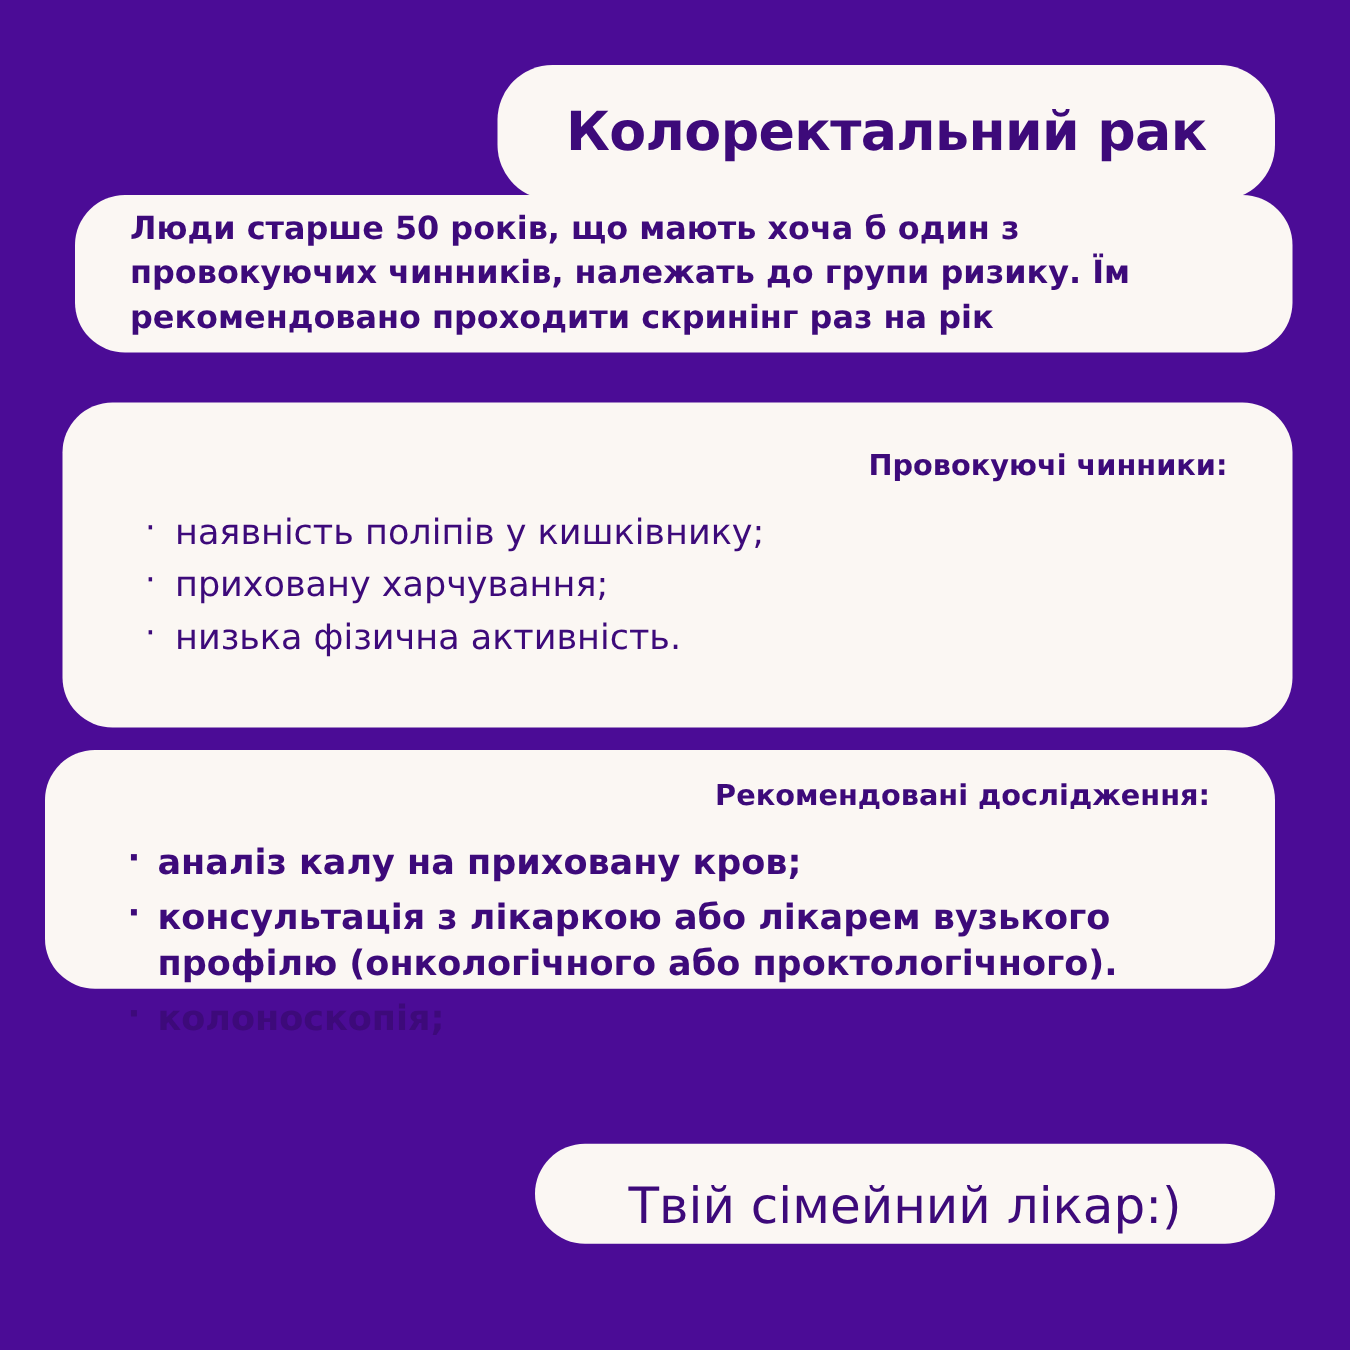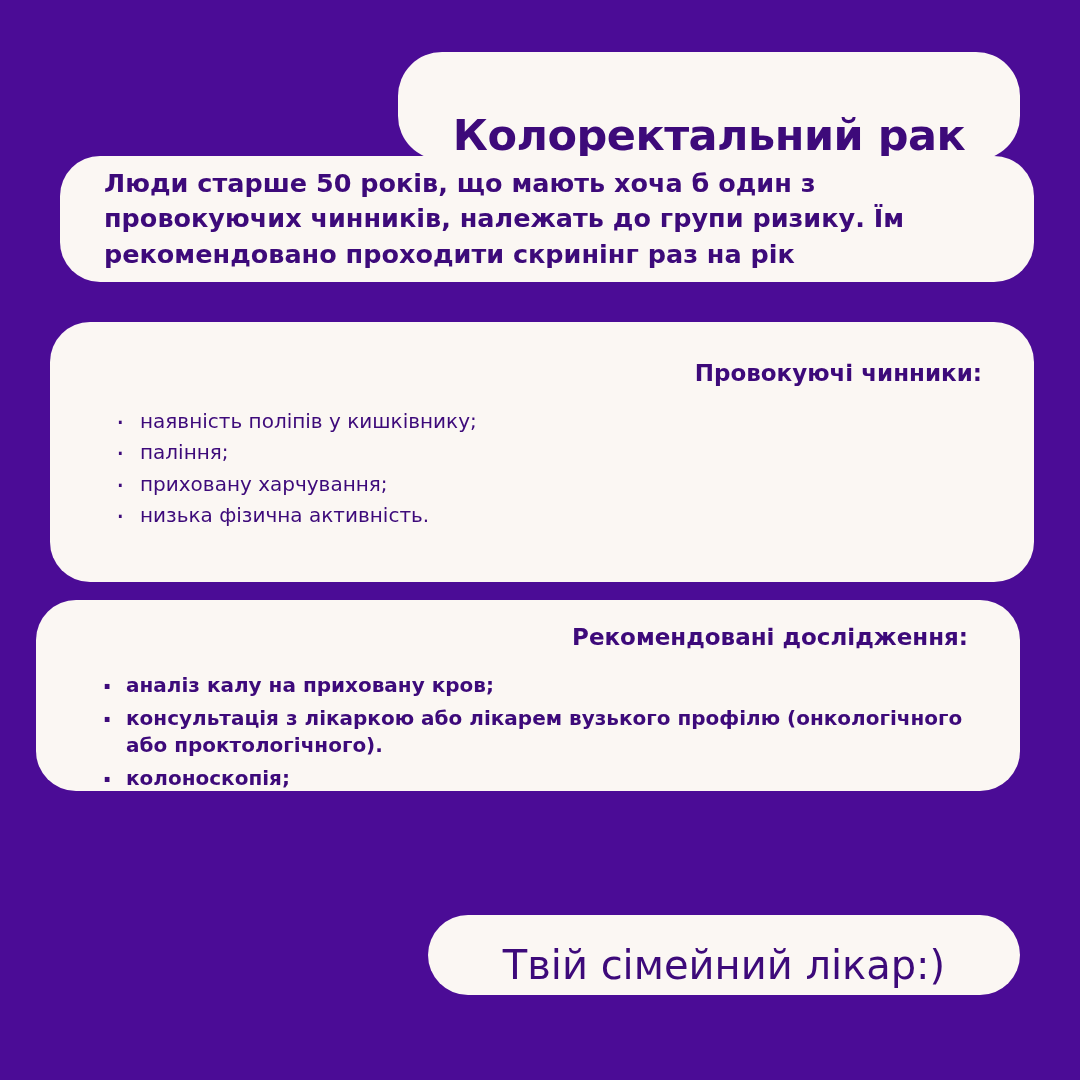--- a/index.html
+++ b/index.html
@@ -26,21 +26,21 @@
   
   .title-card {
     position: absolute;
     left: 398px;
     top: 52px;
     width: 622px;
     height: 108px;
     background: #FBF7F3;
     border-radius: 44px;
     display: flex;
-    align-items: flex-end;
+    align-items: center;
     justify-content: center;
     padding: 0 24px;
   }
   .title-text {
     font-family: "DejaVu Sans", sans-serif;
     font-weight: bold;
     font-size: 43px;
     color: #3D0A7A;
     letter-spacing: -0.5px;
     white-space: nowrap;
@@ -93,21 +93,21 @@
     text-align: right;
   }
 
   ul.bullets {
     list-style: none;
     padding-left: 6px;
   }
   ul.bullets li {
     position: relative;
     padding-left: 32px;
-    font-size: 20px;
+    font-size: 28px;
     line-height: 1.32;
     color: #3D0A7A;
     margin-bottom: 5px;
   }
   ul.bullets li::before {
     content: "·";
     position: absolute;
     left: 8px;
     top: -3px;
     font-size: 27px;
@@ -146,21 +146,20 @@
   </div>
 
   <div class="card card-intro">
     <div class="intro-text">Люди старше 50 років, що мають хоча б один з провокуючих чинників, належать до групи ризику. Їм рекомендовано проходити скринінг раз на рік</div>
   </div>
 
   <div class="card card-factors">
     <div class="section-heading">Провокуючі чинники:</div>
     <ul class="bullets">
       <li>наявність поліпів у кишківнику;</li>
-      <li>паління;</li>
       <li>приховану харчування;</li>
       <li>низька фізична активність.</li>
     </ul>
   </div>
 
   <div class="card card-research">
     <div class="section-heading">Рекомендовані дослідження:</div>
     <ul class="bullets">
       <li>аналіз калу на приховану кров;</li>
       <li>консультація з лікаркою або лікарем вузького профілю (онкологічного або проктологічного).</li>

